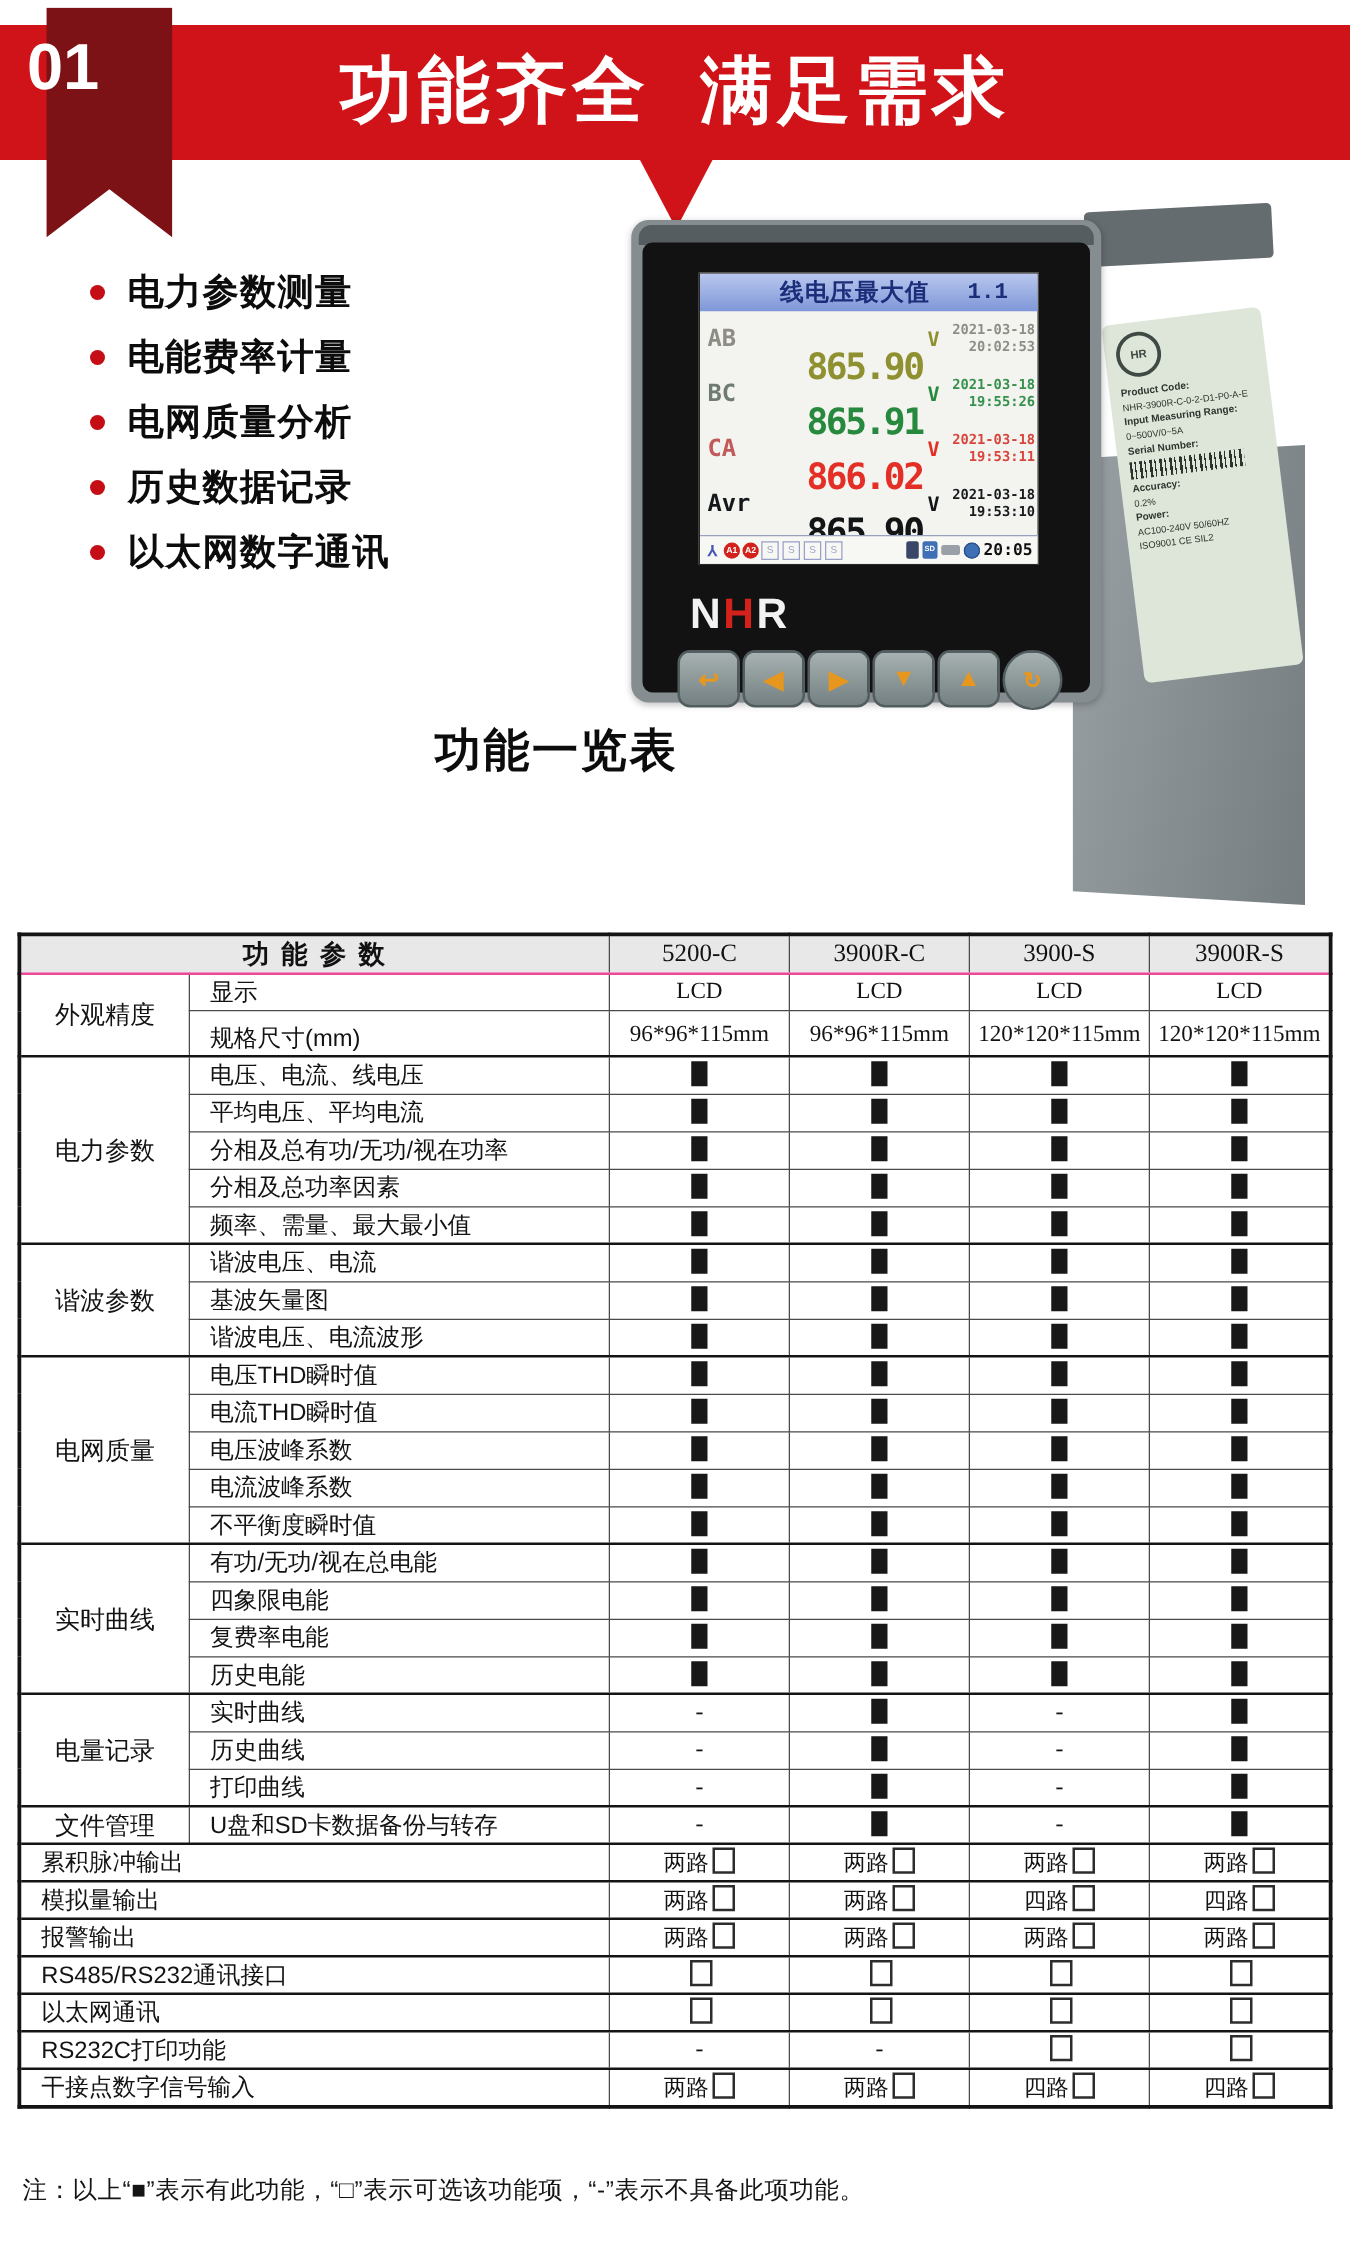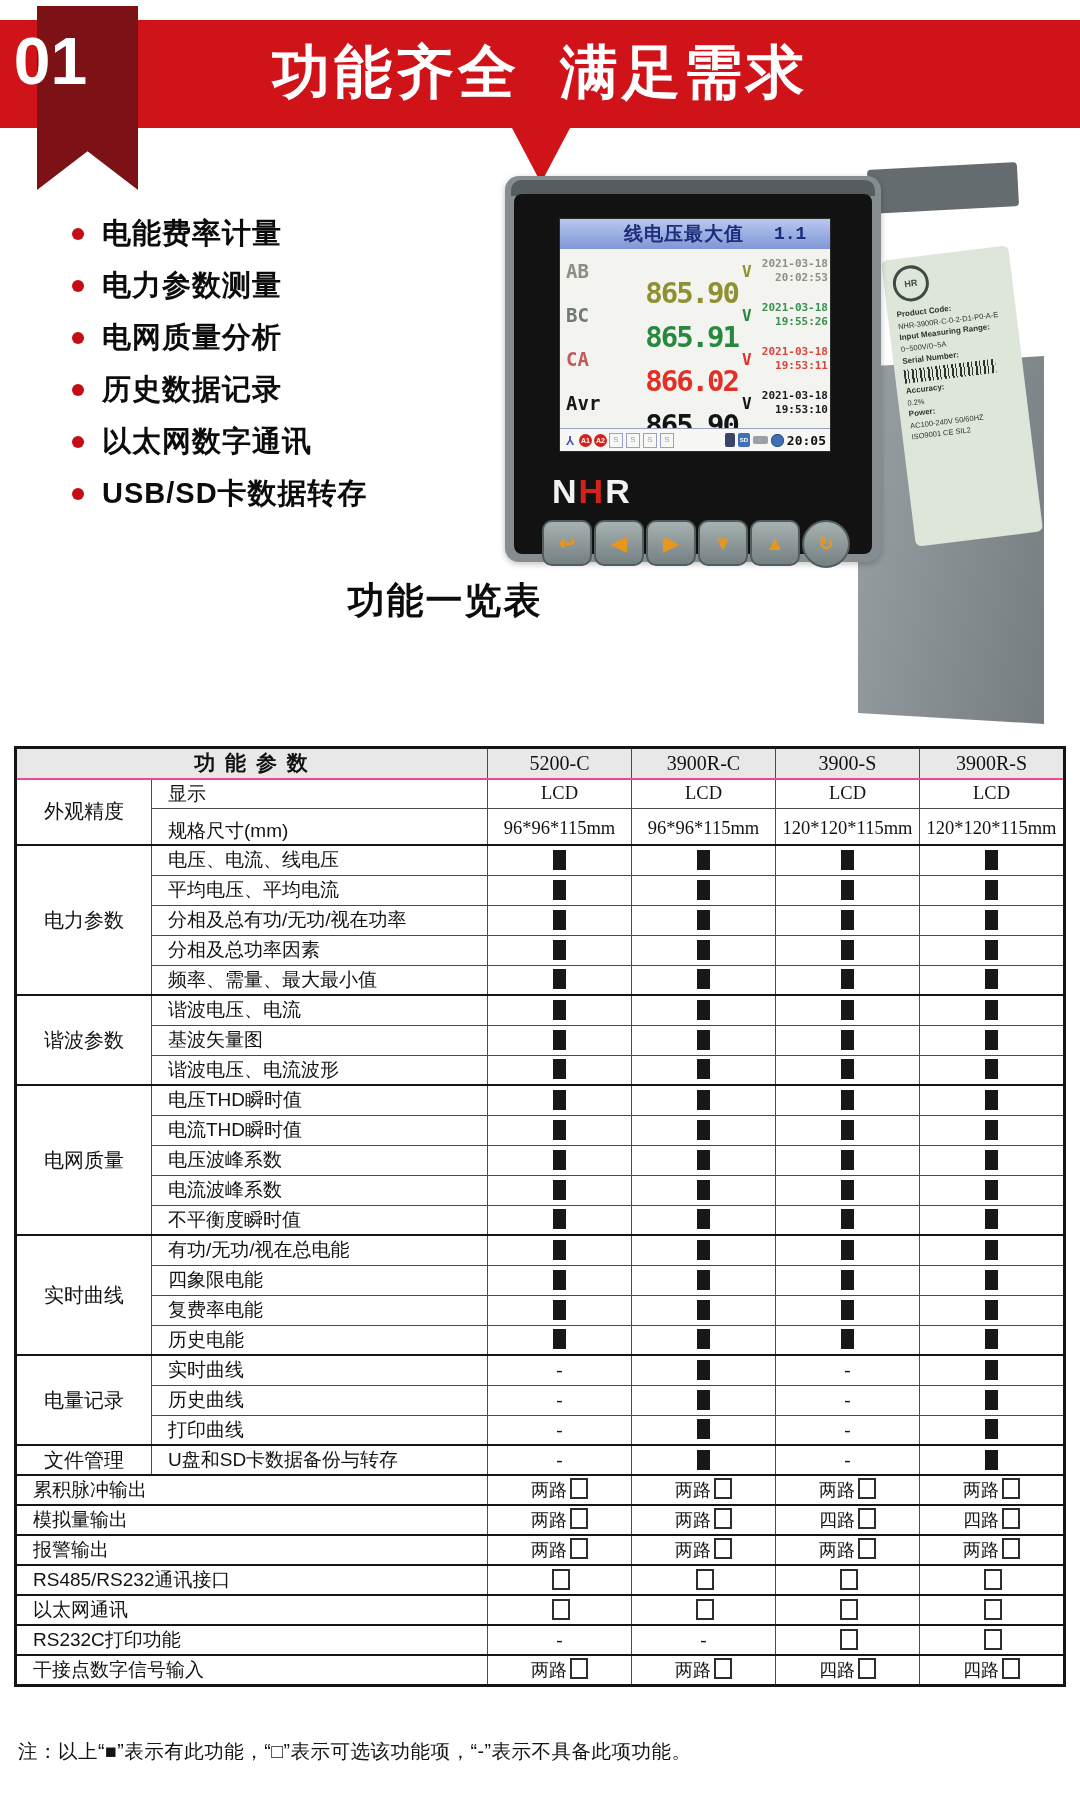--- a/index.html
+++ b/index.html
@@ -9,21 +9,21 @@
   
   .banner{position:absolute;left:0;top:20px;width:1080px;height:108px;background:#d01318;}
   .banner-title{position:absolute;left:0;top:14px;width:1080px;text-align:center;
     color:#fff;font-size:58px;font-weight:900;letter-spacing:4px;white-space:pre;}
   .banner-notch{position:absolute;left:512px;top:128px;width:0;height:0;
     border-left:29px solid transparent;border-right:29px solid transparent;
     border-top:55px solid #d01318;}
   .ribbon{position:absolute;left:37px;top:6px;width:101px;height:184px;background:#7c1116;
     clip-path:polygon(0 0,100% 0,100% 100%,50% 79%,0 100%);}
   .ribbon-num{position:absolute;left:0;top:28px;width:101px;text-align:center;
-    color:#fff;font-size:66px;font-weight:900;line-height:1;}
+    color:#fff;font-size:52px;font-weight:900;line-height:1;}
 
   
   .features{position:absolute;left:72px;top:208px;width:360px;}
   .feat{display:flex;align-items:center;height:52px;}
   .feat .dot{width:12px;height:12px;border-radius:50%;background:#c40d14;margin-right:18px;flex:0 0 auto;}
   .feat .txt{font-size:29px;font-weight:700;color:#0c0c0c;letter-spacing:1px;}
 
   
   .device{position:absolute;left:430px;top:160px;width:650px;height:420px;}
   .side-body{position:absolute;left:430px;top:196px;width:186px;height:368px;
@@ -112,41 +112,37 @@
 <div class="banner">
   <div class="banner-title">功能齐全  满足需求</div>
 </div>
 <div class="banner-notch"></div>
 <div class="ribbon"></div>
 <div class="ribbon-num">01</div>
 
 <div class="features" id="feature-list">
     <div class="feat">
       <span class="dot"></span>
-      <span class="txt">电能费率计量</span>
+      <span class="txt">电力参数测量</span>
     </div>
     <div class="feat">
       <span class="dot"></span>
-      <span class="txt">电力参数测量</span>
+      <span class="txt">电能费率计量</span>
     </div>
     <div class="feat">
       <span class="dot"></span>
       <span class="txt">电网质量分析</span>
     </div>
     <div class="feat">
       <span class="dot"></span>
       <span class="txt">历史数据记录</span>
     </div>
     <div class="feat">
       <span class="dot"></span>
       <span class="txt">以太网数字通讯</span>
-    </div>
-    <div class="feat">
-      <span class="dot"></span>
-      <span class="txt">USB/SD卡数据转存</span>
     </div>
   </div>
 
 <div class="device">
   <div class="side-body"></div>
   <div class="top-bracket"></div>
   <div class="side-label">
     <div class="nhr-roundel">HR</div>
     <div id="side-lines">
         <div class="slbl-line hd">Product Code:</div>

